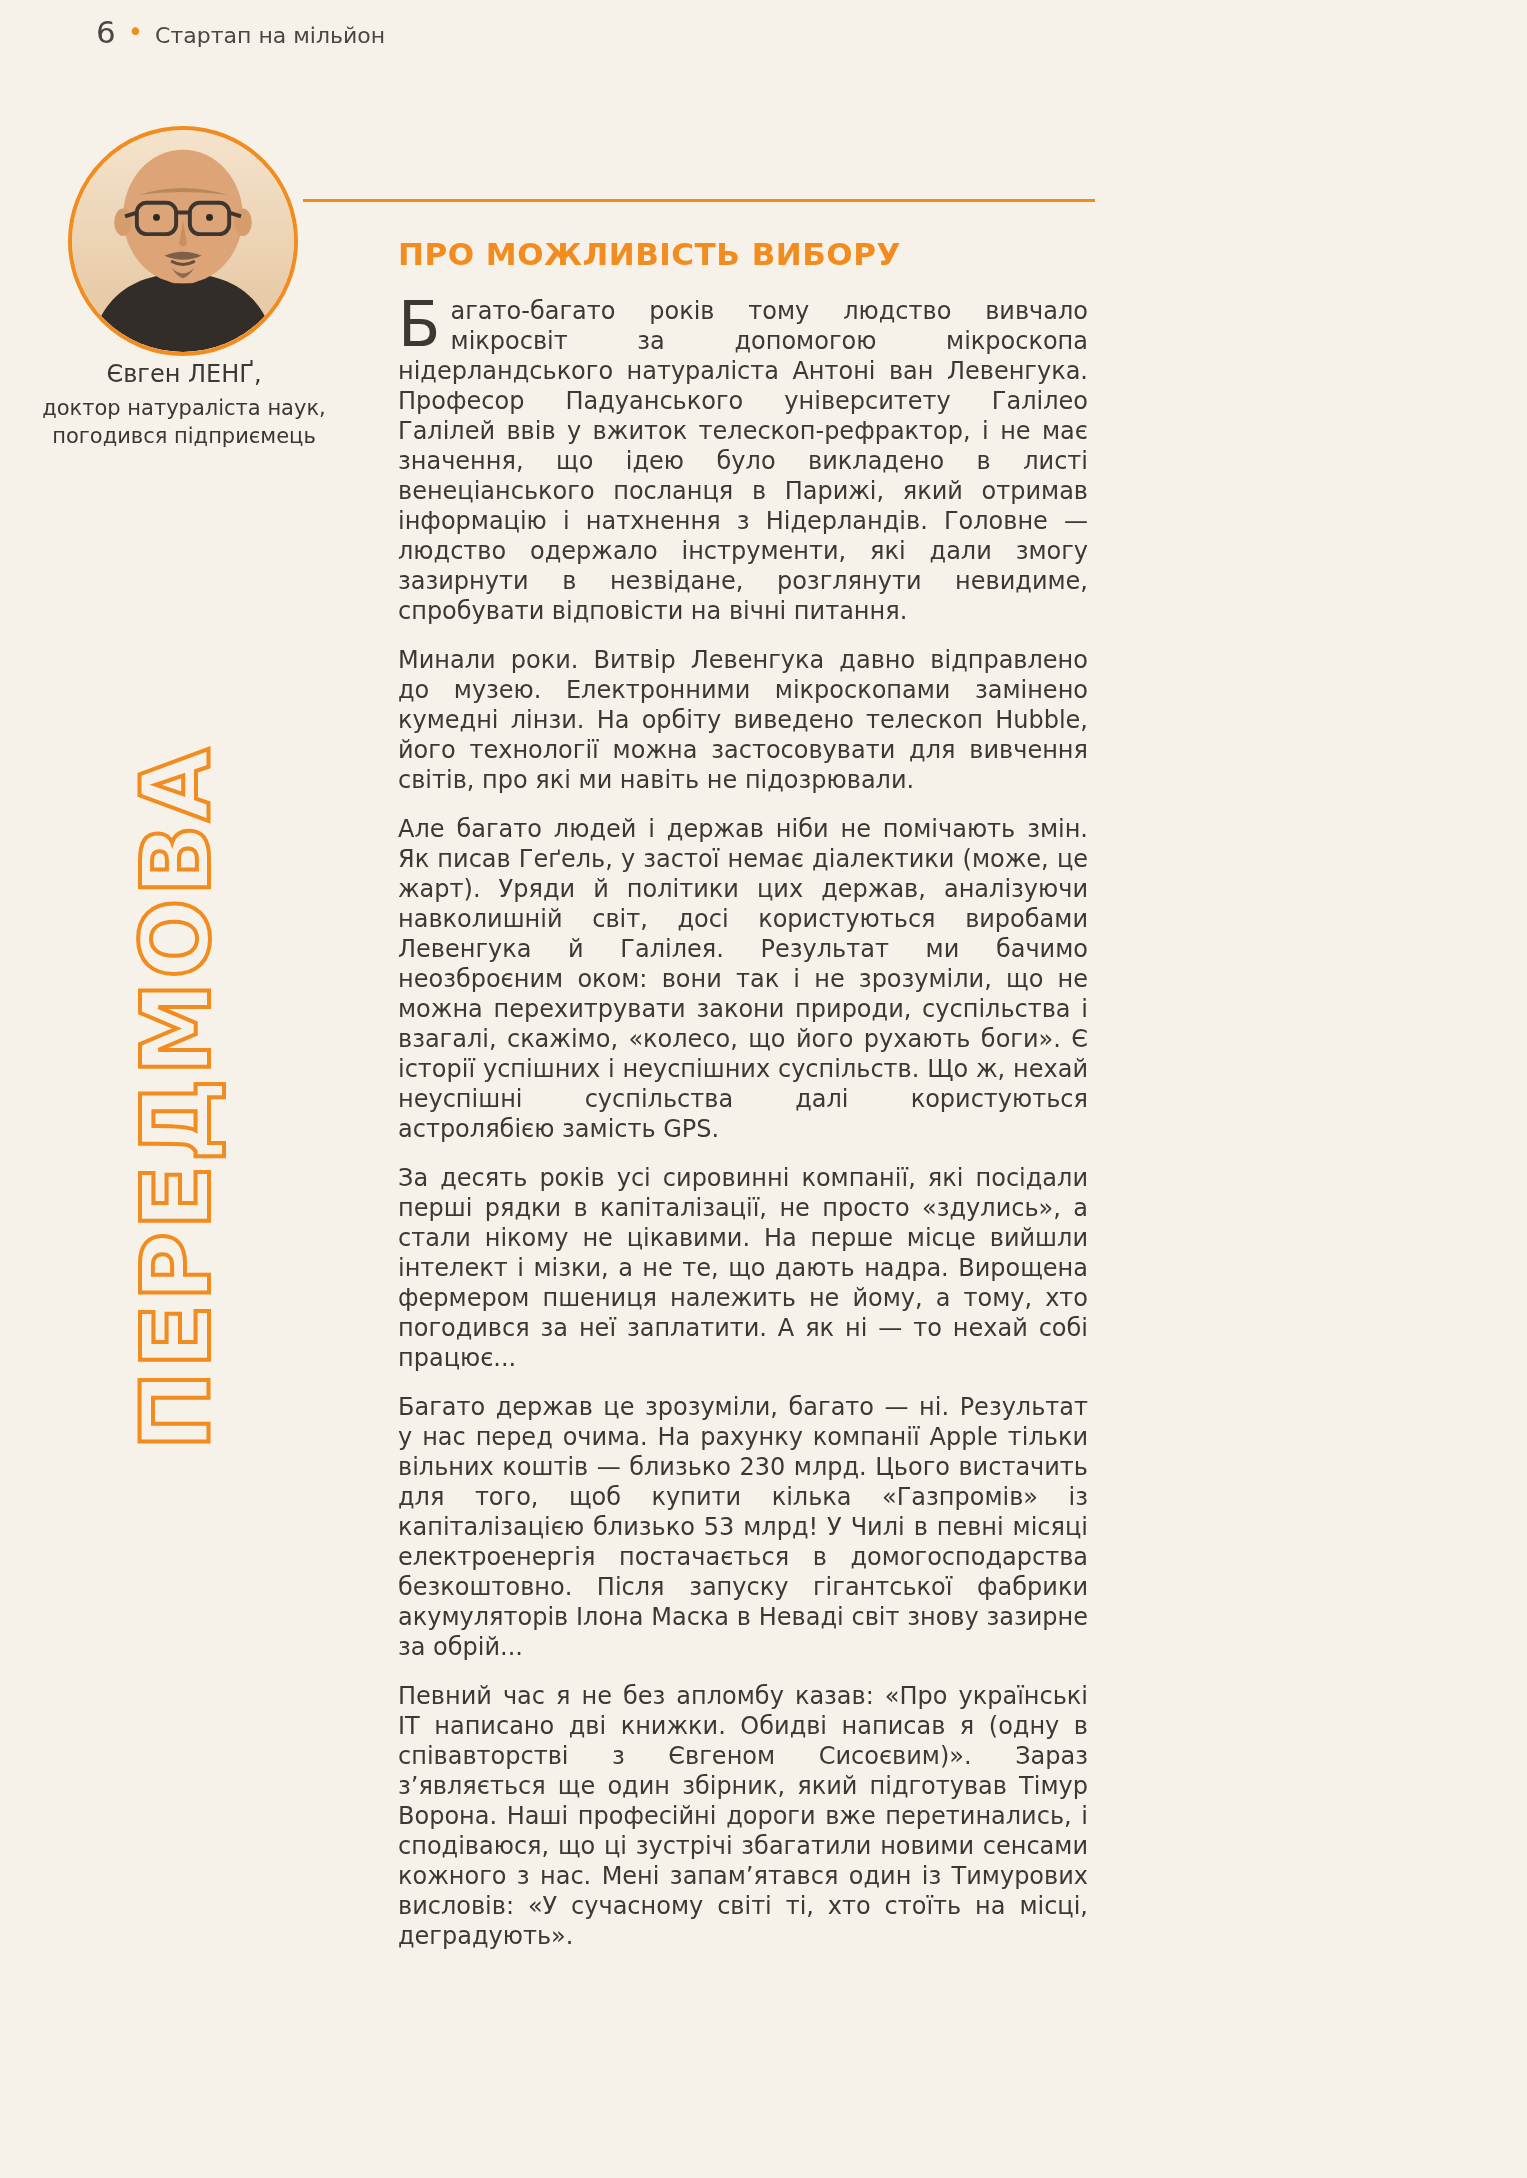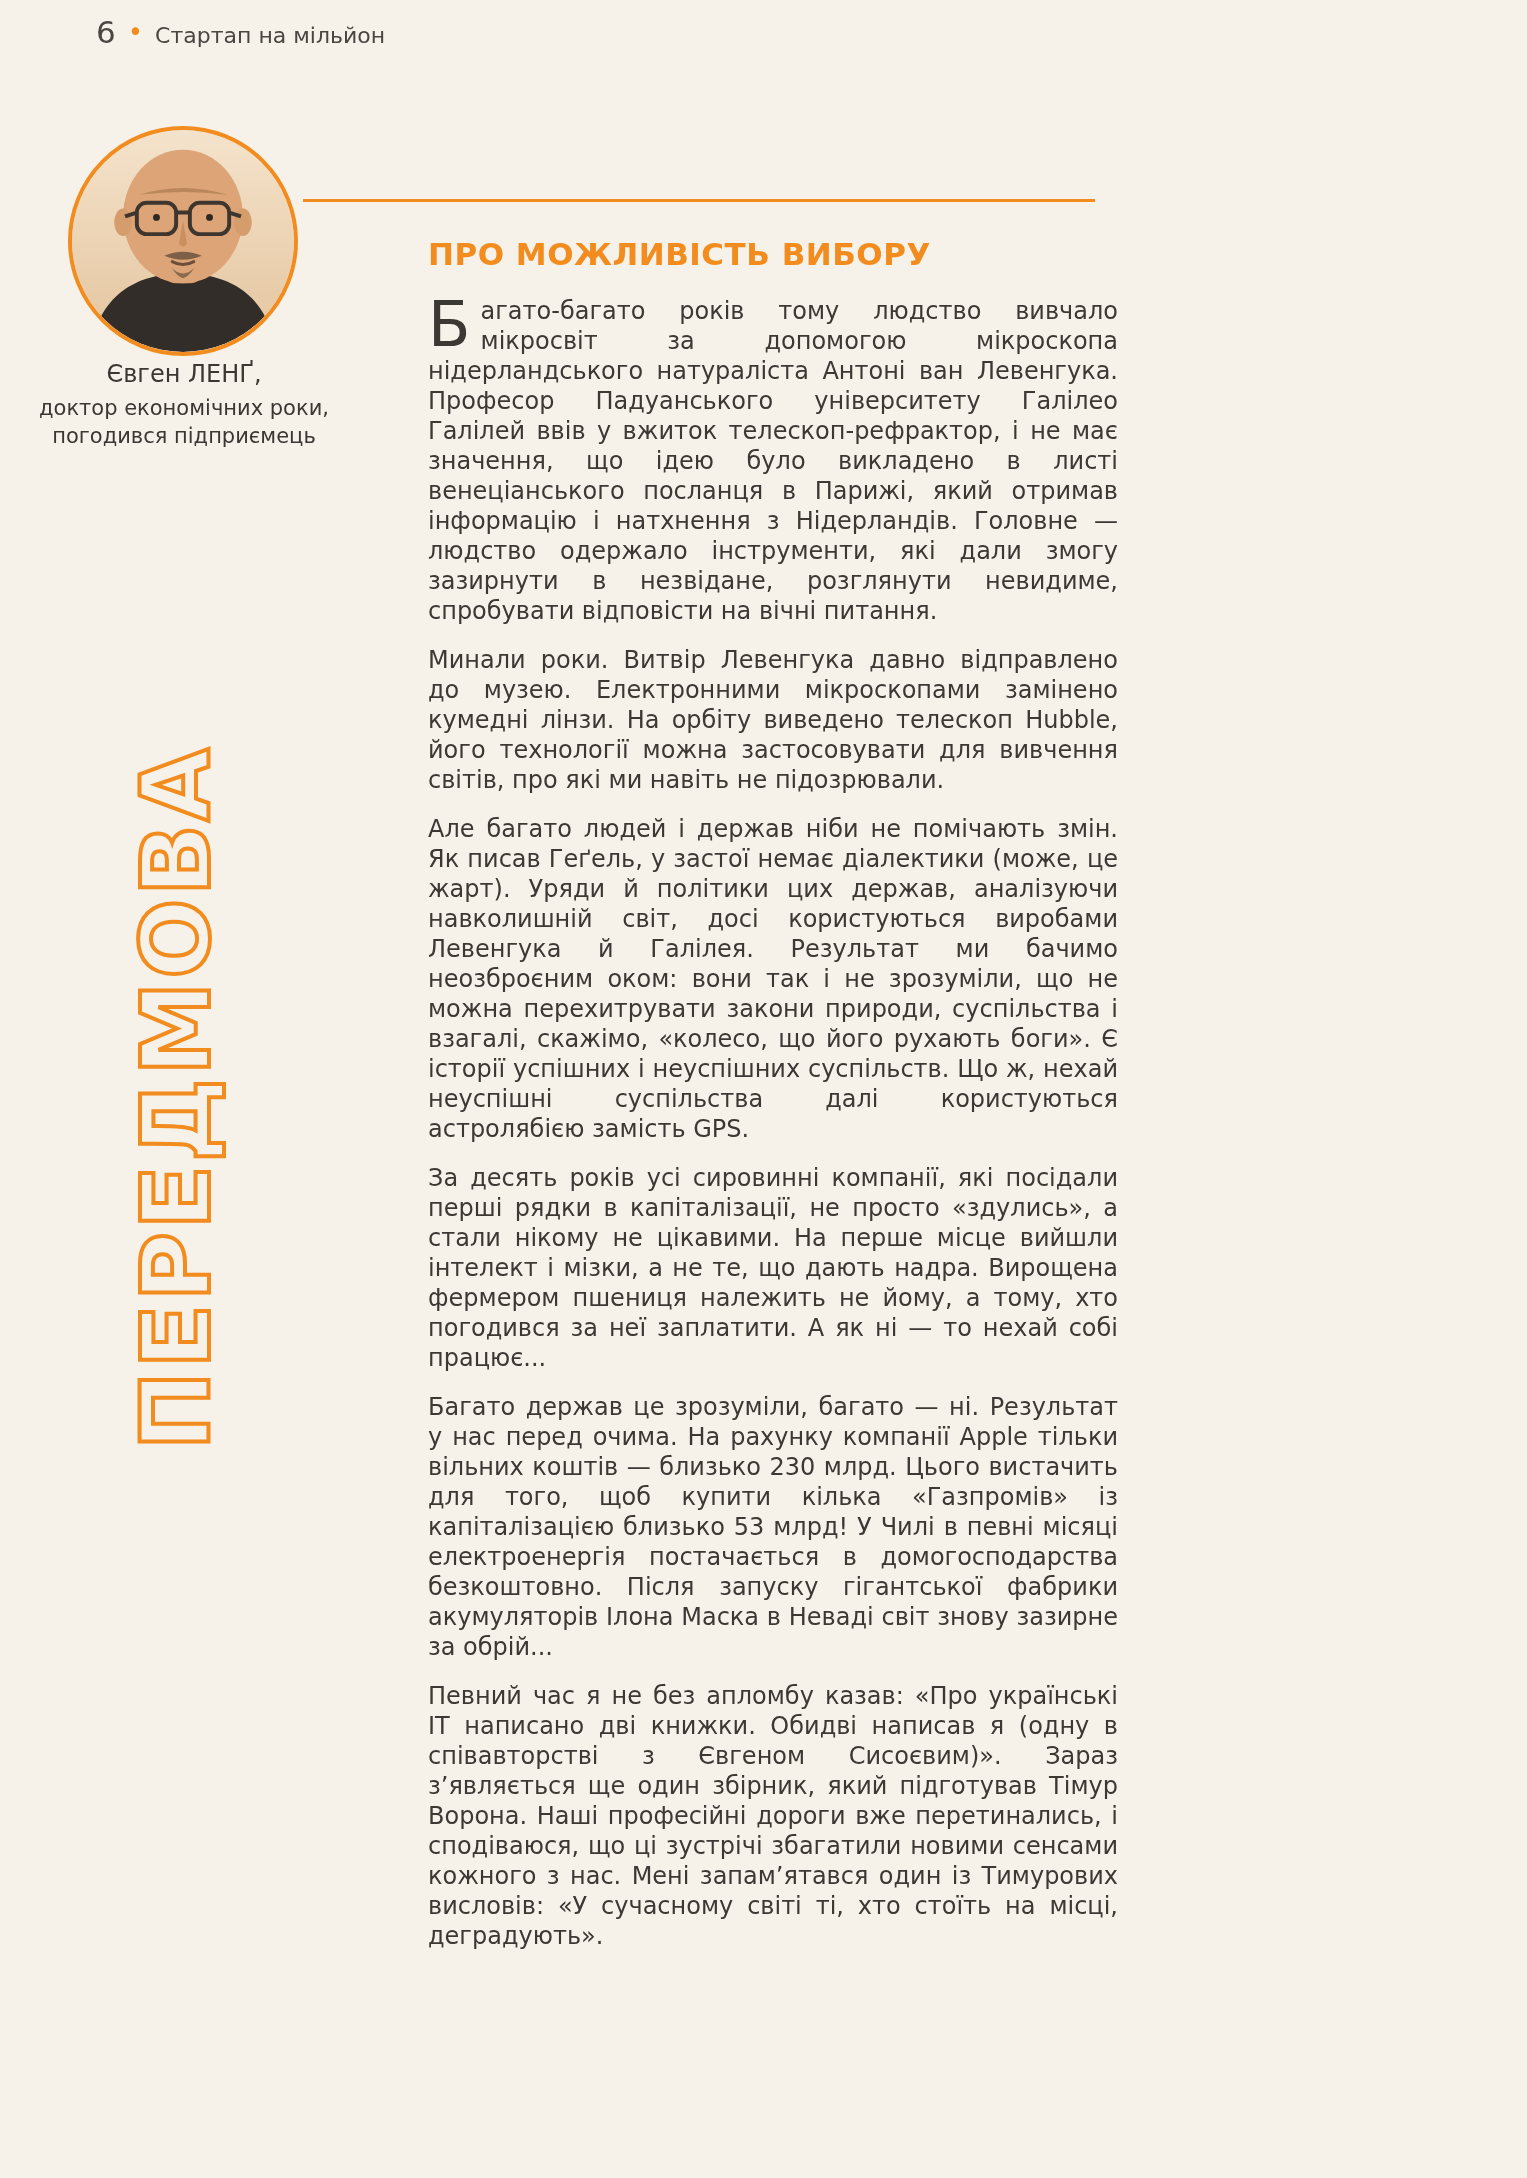--- a/index.html
+++ b/index.html
@@ -78,21 +78,21 @@
   @supports (-webkit-text-stroke: 2px black) {
     .vertical-title {
       color: transparent;
       -webkit-text-stroke: 4px var(--accent);
     }
   }
 
   
   .article {
     position: absolute;
-    top: 236px; left: 428px;
+    top: 236px; left: 398px;
     width: 690px;
   }
   .headline {
     margin: 0 0 24px 0;
     font-size: 31px;
     font-weight: bold;
     letter-spacing: 0.5px;
     color: var(--accent);
   }
   .para {
@@ -162,21 +162,21 @@
         <path d="M94,128 Q113,120 132,128 Q113,136 94,128 Z" fill="#7e6049"></path>
         <path d="M101,140 Q113,152 125,140 Q118,150 113,151 Q108,150 101,140 Z" fill="#8a6a50"></path>
 
         <path d="M102,134 Q113,140 124,134" fill="none" stroke="#6b4f3a" stroke-width="3" stroke-linecap="round"></path>
       </g>
     </svg>
   </figure>
 
   <figcaption class="caption">
     <div class="cap-name">Євген ЛЕНҐ,</div>
-    <div class="cap-line">доктор економічних роки,</div>
+    <div class="cap-line">доктор натураліста наук,</div>
     <div class="cap-line">погодився підприємець</div>
   </figcaption>
 
   <div class="vertical-title">ПЕРЕДМОВА</div>
 
   <main class="article">
     <h1 class="headline">ПРО МОЖЛИВІСТЬ ВИБОРУ</h1>
     <div class="paras">
         <p class="para"><span class="dropcap">Б</span><span>агато-багато років тому людство вивчало мікросвіт за допомогою мікроскопа нідерландського натураліста Антоні ван Левенгука. Професор Падуанського університету Галілео Галілей ввів у вжиток телескоп-рефрактор, і не має значення, що ідею було викладено в листі венеціанського посланця в Парижі, який отримав інформацію і натхнення з Нідерландів. Головне — людство одержало інструменти, які дали змогу зазирнути в незвідане, розглянути невидиме, спробувати відповісти на вічні питання.</span></p>
         <p class="para"><span>Минали роки. Витвір Левенгука давно відправлено до музею. Електронними мікроскопами замінено кумедні лінзи. На орбіту виведено телескоп </span><span class="italic">Hubble</span><span>, його технології можна застосовувати для вивчення світів, про які ми навіть не підозрювали.</span></p>

